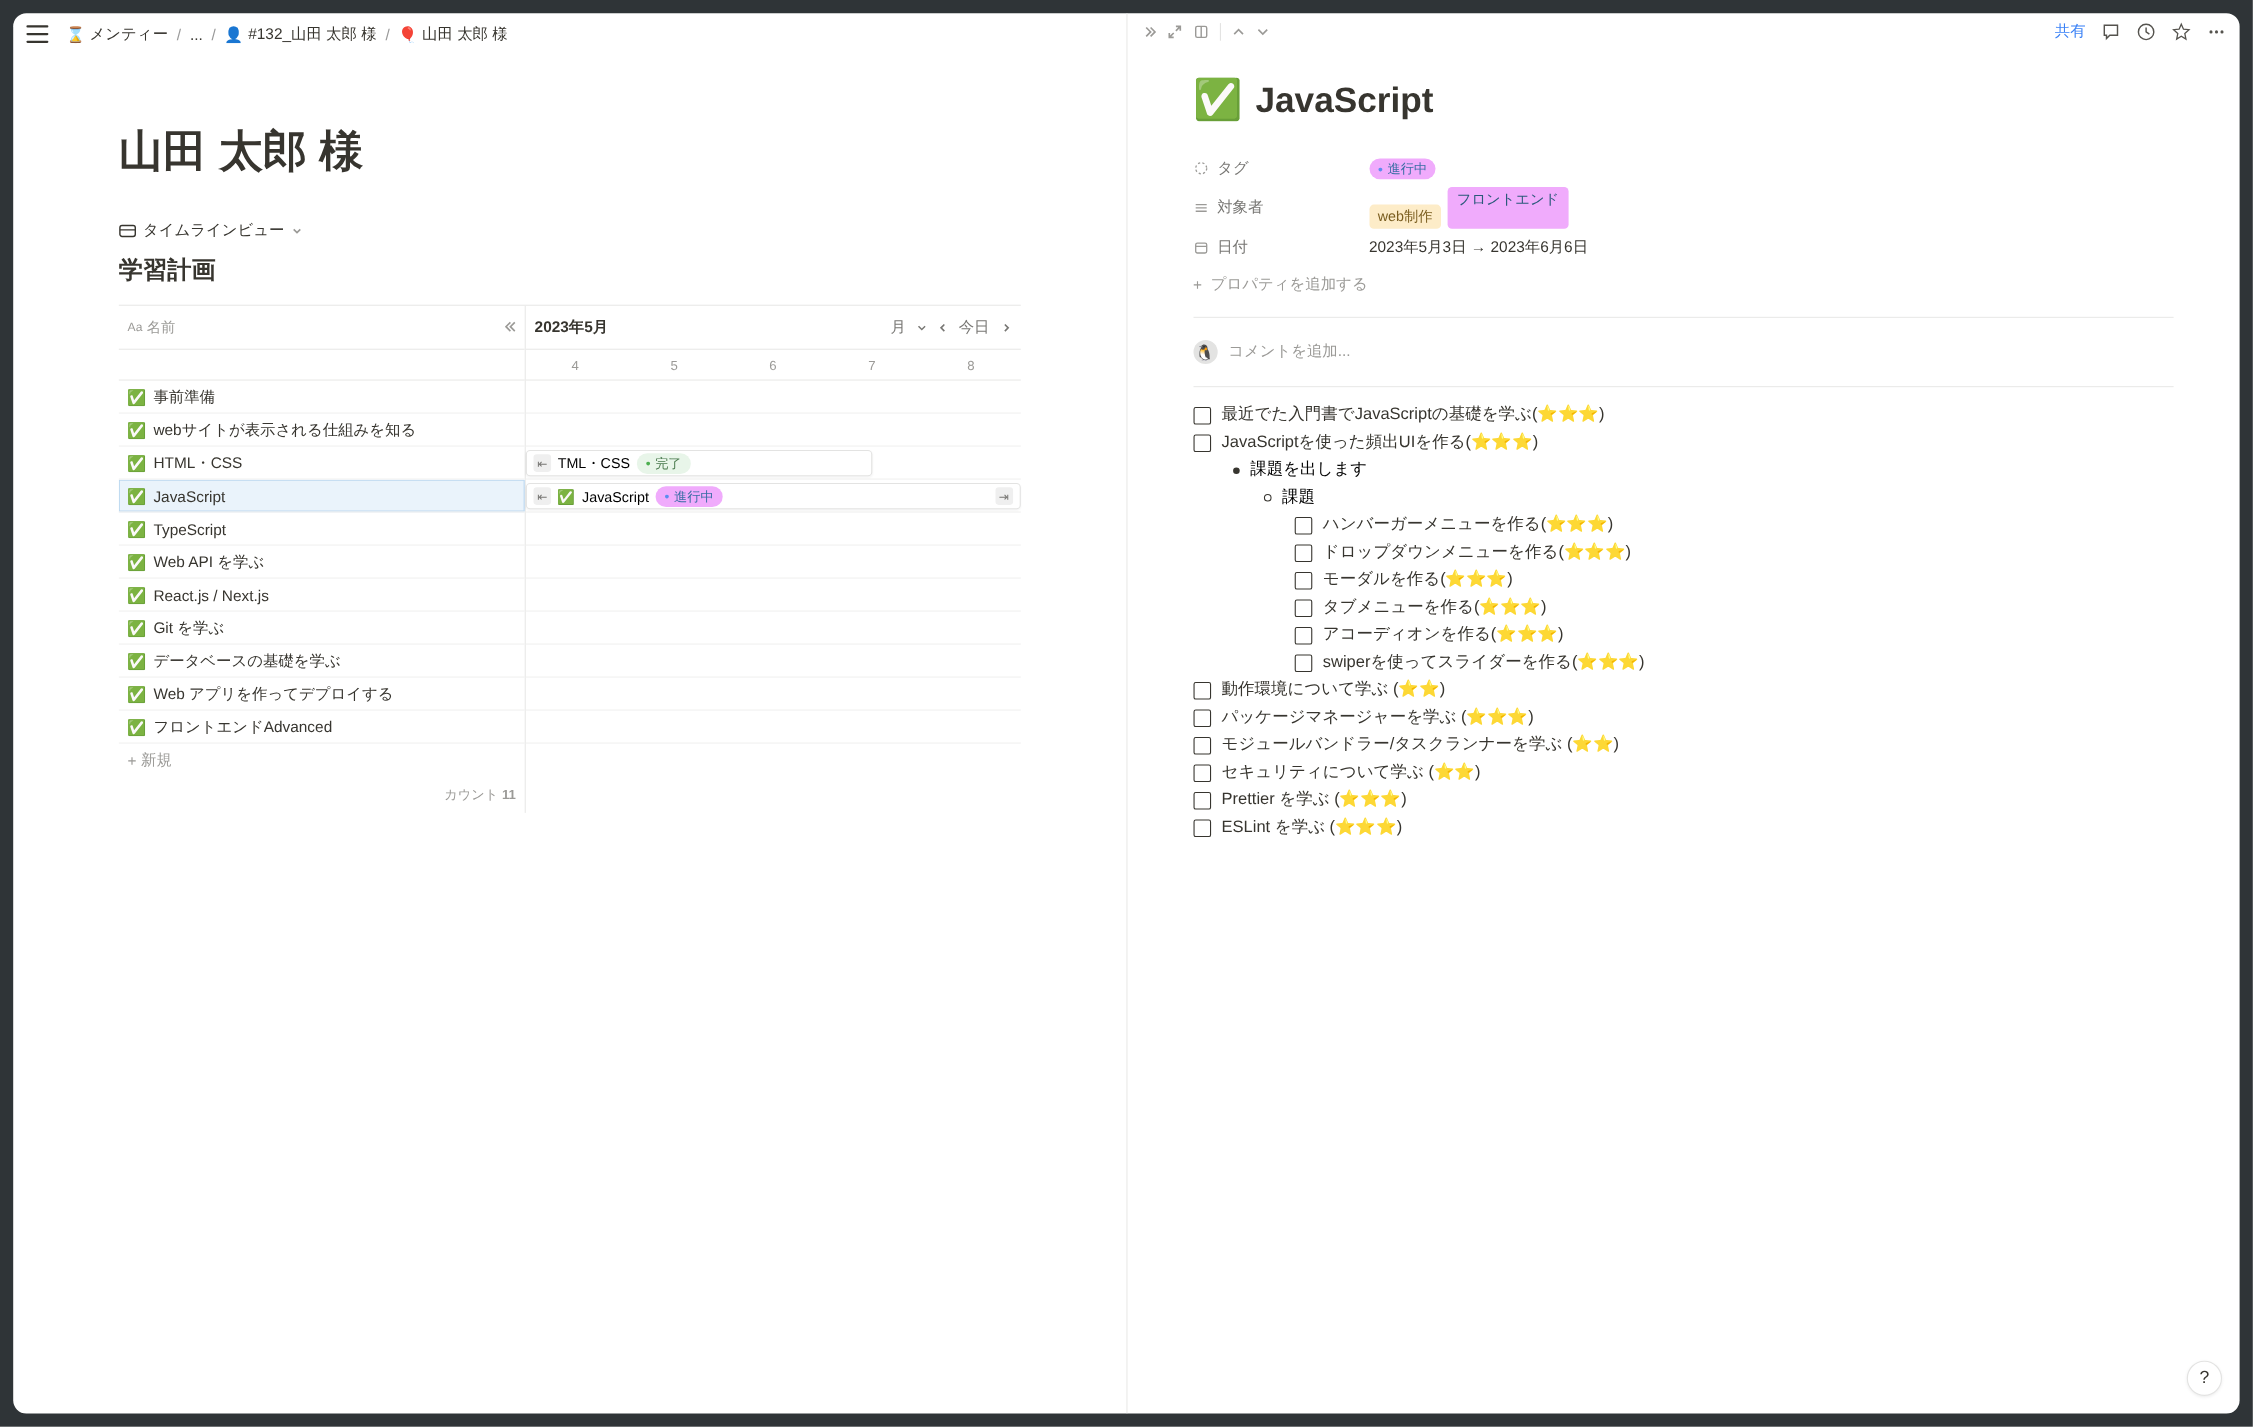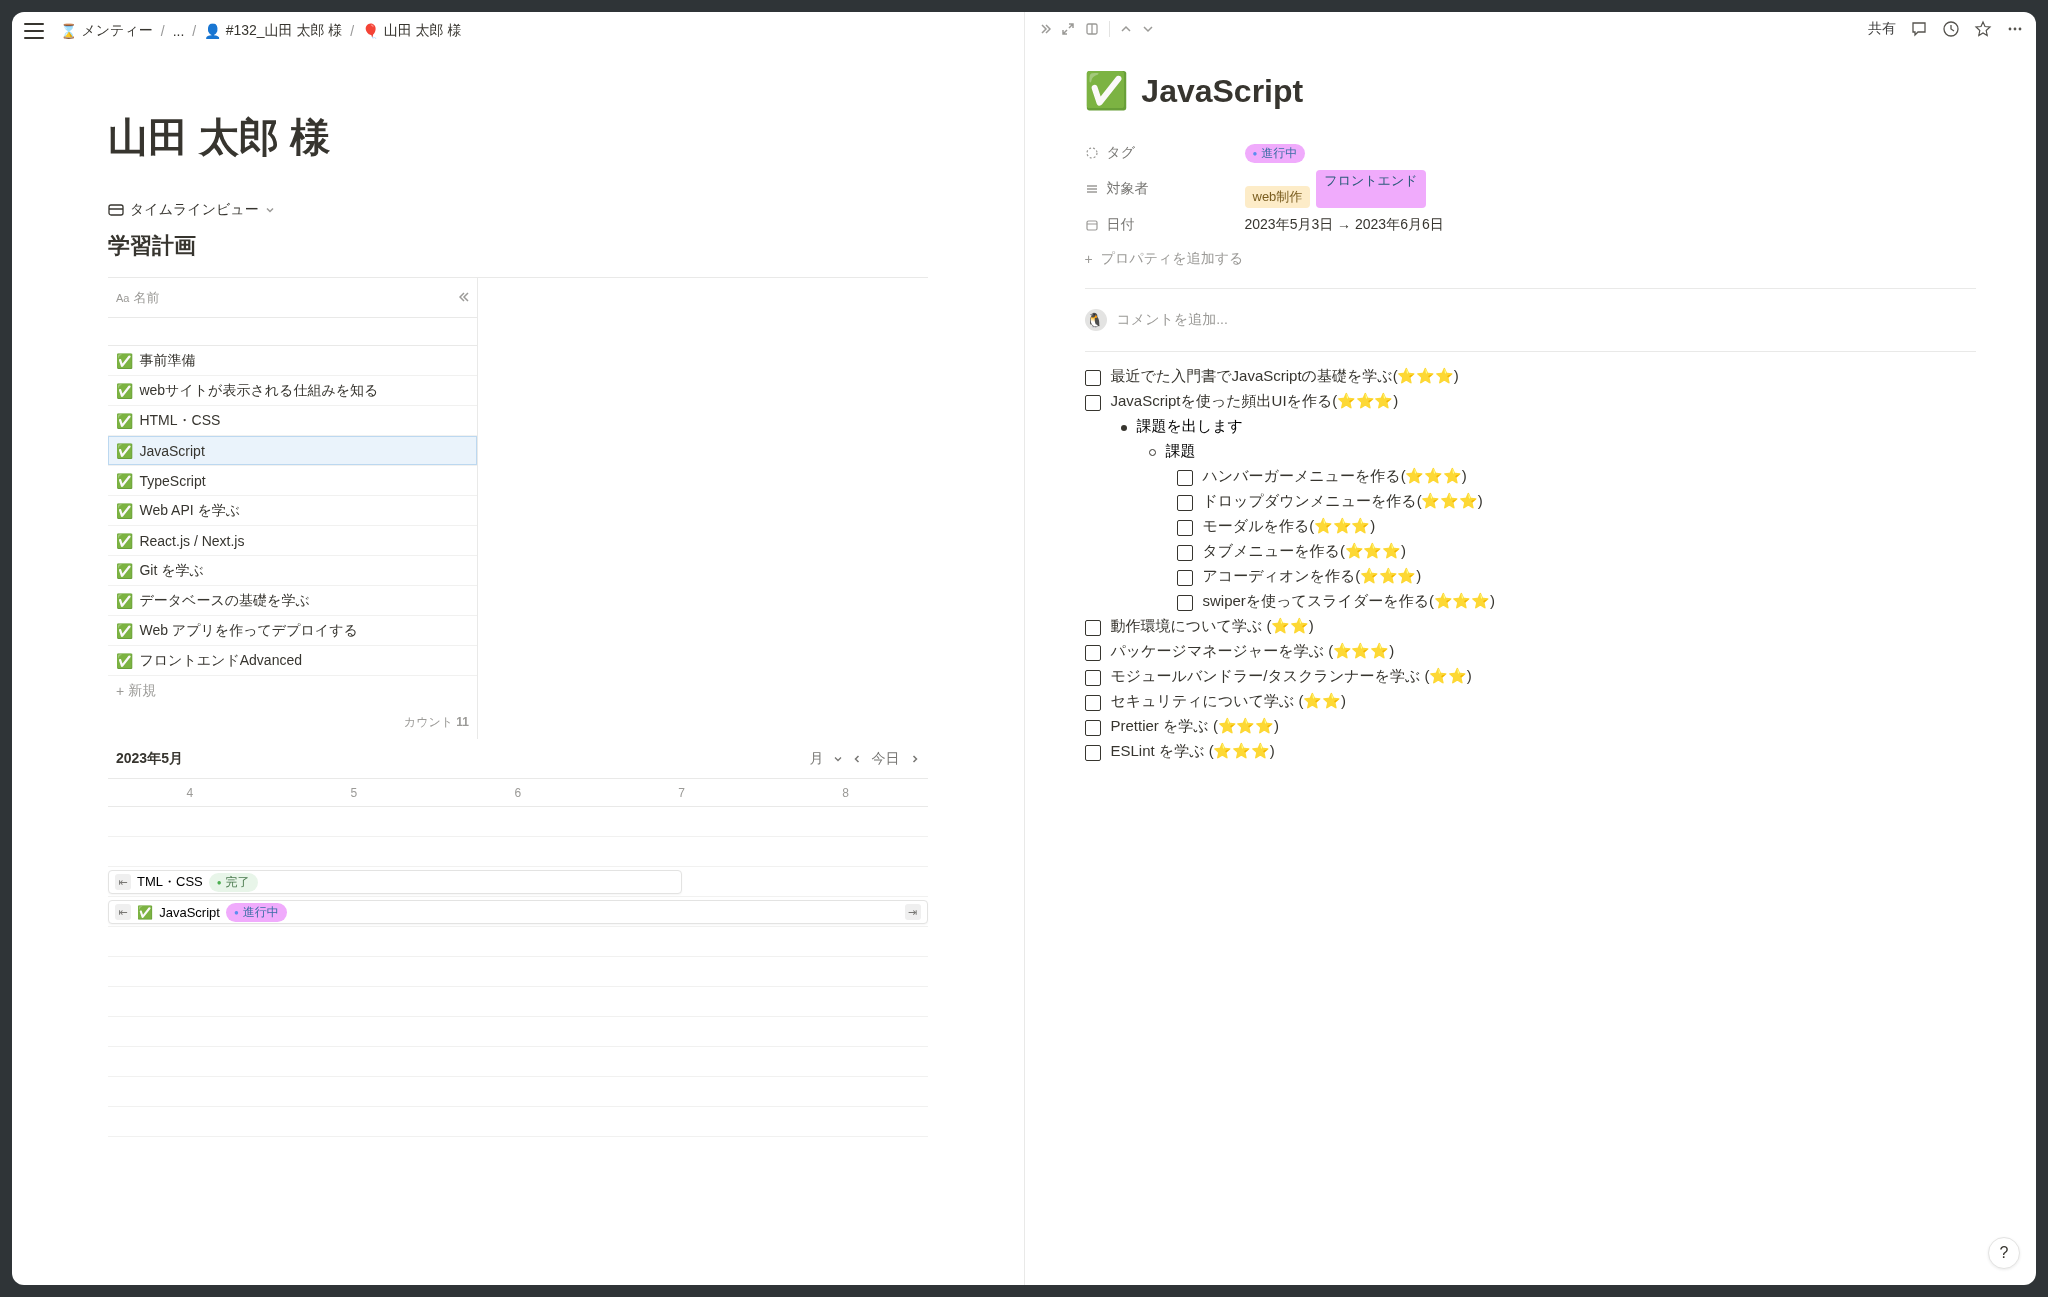--- a/index.html
+++ b/index.html
@@ -11,32 +11,32 @@
 
 .topbar { display: flex; align-items: center; padding: 8px 12px; font-size: 14px; color: #37352f; gap: 4px; }
 .hamburger { width: 20px; height: 16px; display: flex; flex-direction: column; justify-content: space-between; cursor: pointer; margin-right: 8px; }
 .hamburger span { height: 2px; background: #37352f; border-radius: 1px; }
 .crumb { display: flex; align-items: center; gap: 4px; cursor: pointer; padding: 2px 4px; border-radius: 3px; }
 .crumb-sep { color: #999; }
 
 
 .topbar-right { justify-content: space-between; }
 .tb-left-icons { display: flex; align-items: center; gap: 10px; color: #999; }
-.tb-right-icons { display: flex; align-items: center; gap: 14px; color: #404040; }
+.tb-right-icons { display: flex; align-items: center; gap: 14px; color: #3b82f6; }
 .icon-btn { cursor: pointer; display: inline-flex; align-items: center; justify-content: center; }
 svg { display: block; }
 
 
 .left-content { padding: 0 96px; overflow-y: auto; flex: 1; display: flex; flex-direction: column; }
 .page-title { font-size: 40px; font-weight: 700; color: #37352f; margin-top: 60px; margin-bottom: 36px; }
 .view-switch { display: flex; align-items: center; gap: 6px; font-size: 14px; color: #37352f; margin-bottom: 12px; cursor: pointer; }
 .db-title { font-size: 22px; font-weight: 700; color: #37352f; margin-bottom: 16px; }
 
 
-.timeline-wrap { display: flex; border-top: 1px solid #e9e9e8; flex-direction: column; }
+.timeline-wrap { display: flex; border-top: 1px solid #e9e9e8; }
 .tl-left { width: 370px; flex-shrink: 0; border-right: 1px solid #e9e9e8; }
 .tl-right { flex: 1; min-width: 0; position: relative; }
 .tl-header { display: flex; align-items: center; height: 40px; border-bottom: 1px solid #e9e9e8; font-size: 13px; color: #37352f; }
 .tl-header-left { padding: 0 8px; color: #9b9a97; display: flex; align-items: center; gap: 4px; }
 .collapse-icon { position: absolute; right: 4px; top: 12px; color: #9b9a97; cursor: pointer; }
 .tl-header-right { display: flex; align-items: center; gap: 12px; padding: 0 8px; font-size: 14px; }
 .tl-month { font-weight: 600; }
 .tl-nav { margin-left: auto; display: flex; align-items: center; gap: 10px; color: #787774; }
 .tl-days { display: flex; border-bottom: 1px solid #e9e9e8; font-size: 12px; color: #9b9a97; height: 28px; align-items: center; }
 .tl-day { flex: 1; text-align: center; }

